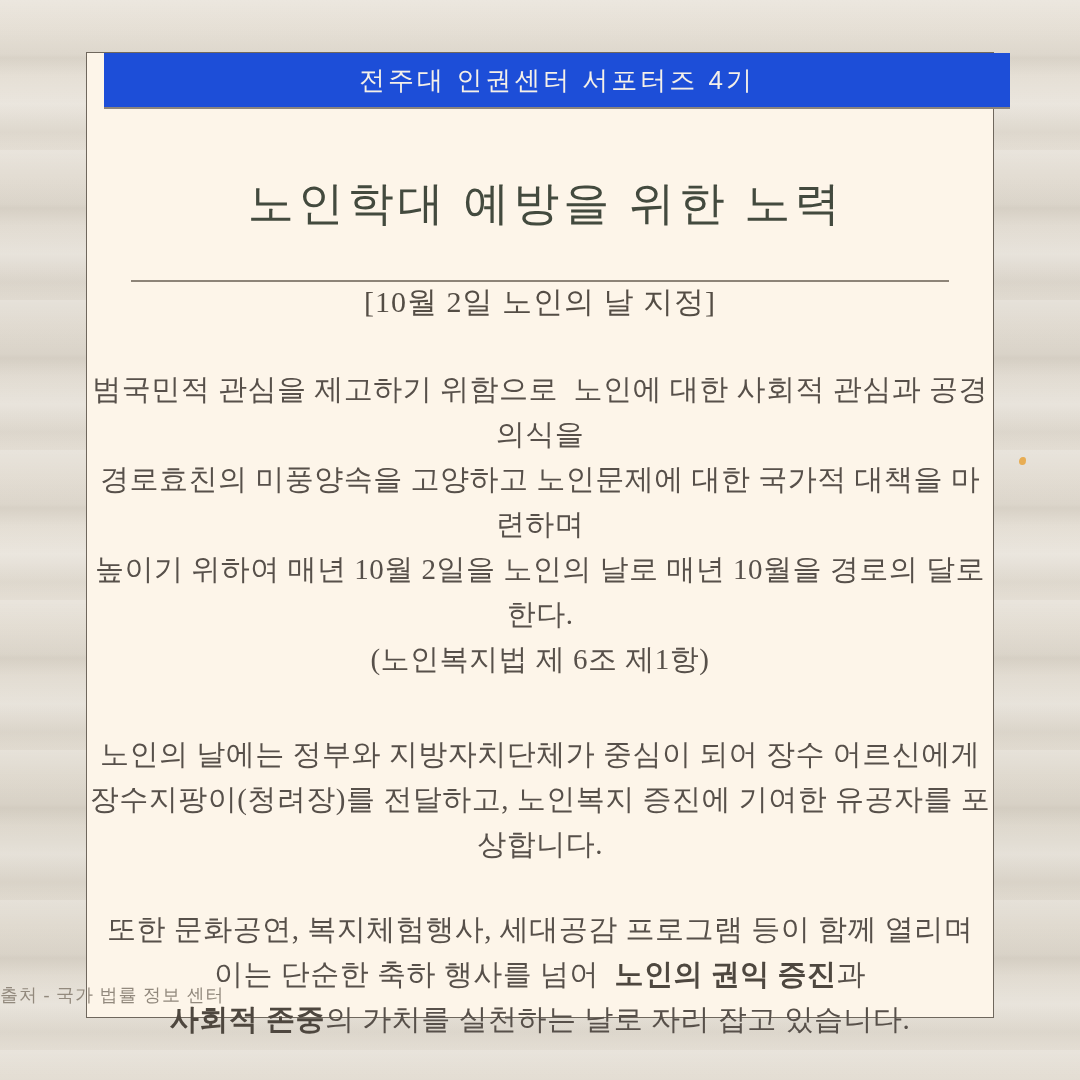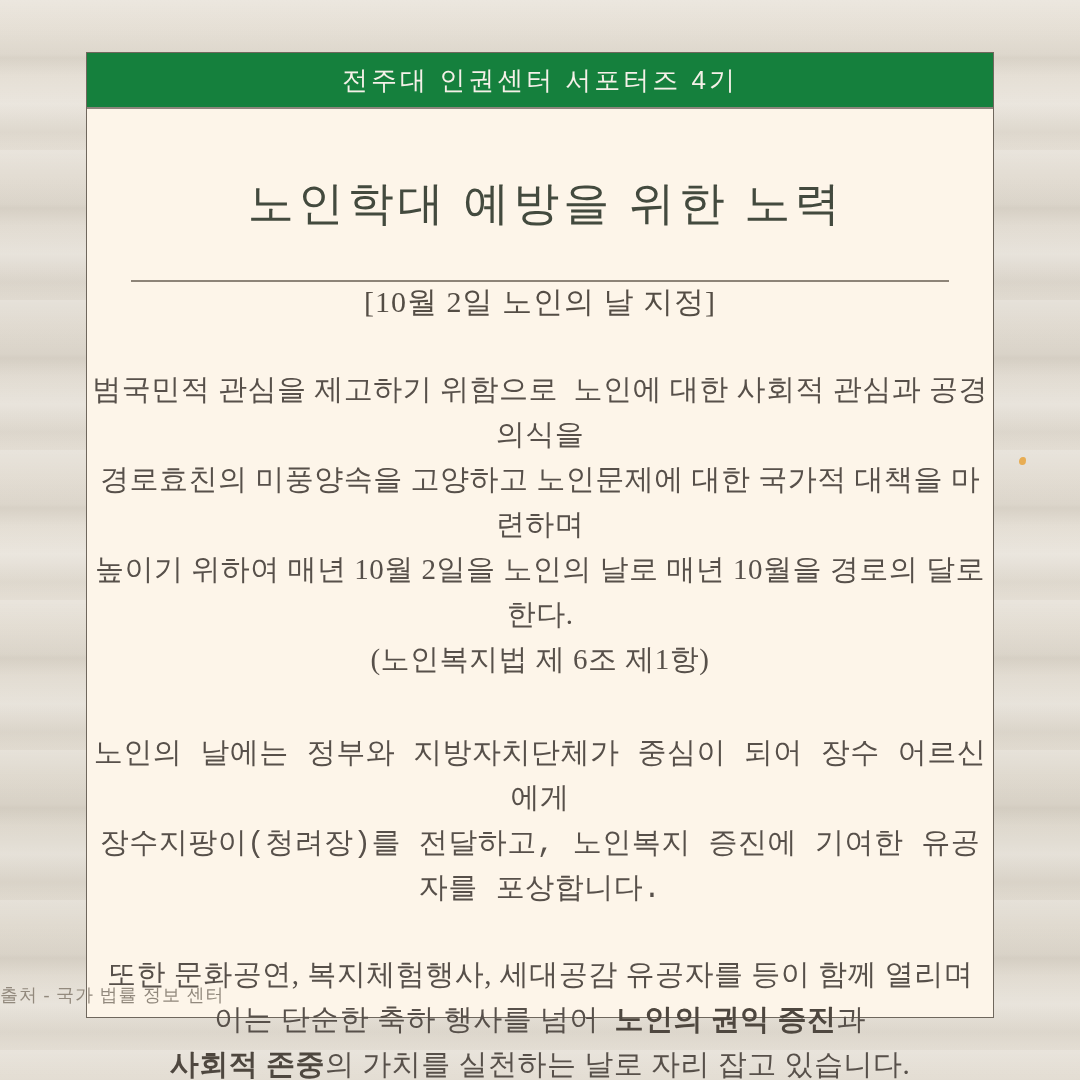--- a/index.html
+++ b/index.html
@@ -24,24 +24,24 @@
     top: 52px;
     width: 908px;
     height: 966px;
     background: #fdf5e9;
     border: 1px solid #6f675d;
     box-sizing: border-box;
     text-align: center;
   }
   .header-bar {
     position: absolute;
-    left: 0; top: 0;
+    left: 17px; top: 0;
     width: 100%;
     height: 54px;
-    background: #15803d;
+    background: #1d4ed8;
     border-bottom: 2px solid #8d857c;
     box-sizing: content-box;
     display: flex;
     align-items: center;
     justify-content: center;
   }
   .header-bar .header-title {
     color: #f5f0e8;
     font-size: 26px;
     letter-spacing: 3px;
@@ -69,21 +69,21 @@
     letter-spacing: 1px;
   }
   .para {
     font-size: 29px;
     line-height: 45px;
     color: #57504a;
     letter-spacing: 0.5px;
   }
   .para .line { white-space: pre-wrap; }
   .para-1 { margin-top: 44px; }
-  .para-2 { margin-top: 50px; font-family: Liberation Mono, monospace; }
+  .para-2 { margin-top: 50px; }
   .para-3 { margin-top: 40px; }
   .bold { font-weight: bold; color: #4e473f; }
   .footer-source {
     position: absolute;
     left: 0;
     top: 983px;
     width: 100%;
     text-align: left;
     font-size: 18px;
     color: #92897d;
@@ -123,21 +123,21 @@
       <div class="line">높이기 위하여 매년 10월 2일을 노인의 날로 매년 10월을 경로의 달로 한다.</div>
       <div class="line">(노인복지법 제 6조 제1항)</div>
     </div>
 
     <div class="para para-2">
       <div class="line">노인의 날에는 정부와 지방자치단체가 중심이 되어 장수 어르신에게</div>
       <div class="line">장수지팡이(청려장)를 전달하고, 노인복지 증진에 기여한 유공자를 포상합니다.</div>
     </div>
 
     <div class="para para-3">
-      <div class="line">또한 문화공연, 복지체험행사, 세대공감 유공자를 등이 함께 열리며</div>
+      <div class="line">또한 문화공연, 복지체험행사, 세대공감 프로그램 등이 함께 열리며</div>
       <div class="line"><span>이는 단순한 축하 행사를 넘어  </span><span class="bold">노인의 권익 증진</span><span>과</span></div>
       <div class="line"><span class="bold">사회적 존중</span><span>의 가치를 실천하는 날로 자리 잡고 있습니다.</span></div>
     </div>
 
   </div>
 
   <div class="speck"></div>
 
   <div class="footer-source">출처 - 국가 법률 정보 센터</div>
 

